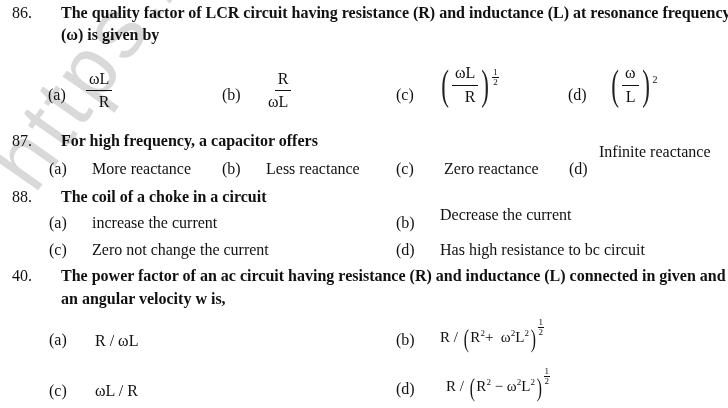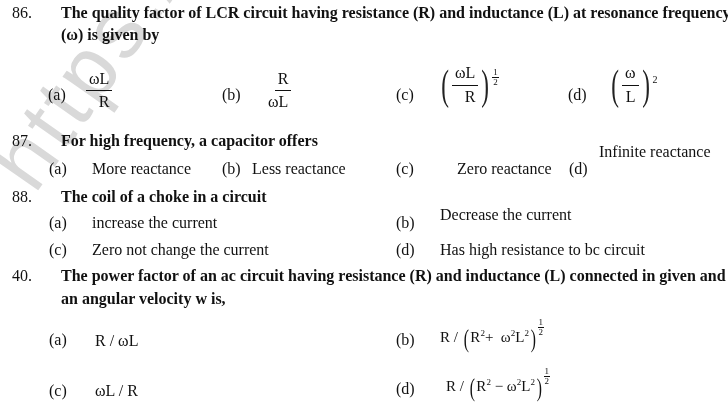--- a/index.html
+++ b/index.html
@@ -75,23 +75,23 @@
     <span class="big">)</span>
     <span class="sup">2</span>
   </span>
 </div>
 
 <div class="abs qn" style="top:132px">87.</div>
 <div class="abs qt" style="top:132px">For high frequency, a capacitor offers</div>
 <div class="abs" style="left:49px; top:160px">(a)</div>
 <div class="abs" style="left:92px; top:160px">More reactance</div>
 <div class="abs" style="left:222px; top:160px">(b)</div>
-<div class="abs" style="left:252px; top:160px">Less reactance</div>
+<div class="abs" style="left:266px; top:160px">Less reactance</div>
 <div class="abs" style="left:396px; top:160px">(c)</div>
-<div class="abs" style="left:457px; top:160px">Zero reactance</div>
+<div class="abs" style="left:444px; top:160px">Zero reactance</div>
 <div class="abs" style="left:569px; top:160px">(d)</div>
 <div class="abs" style="left:599px; top:143px">Infinite reactance</div>
 
 <div class="abs qn" style="top:188px">88.</div>
 <div class="abs qt" style="top:188px">The coil of a choke in a circuit</div>
 <div class="abs" style="left:49px; top:214px">(a)</div>
 <div class="abs" style="left:92px; top:214px">increase the current</div>
 <div class="abs" style="left:396px; top:214px">(b)</div>
 <div class="abs" style="left:440px; top:206px">Decrease the current</div>
 <div class="abs" style="left:49px; top:241px">(c)</div>

